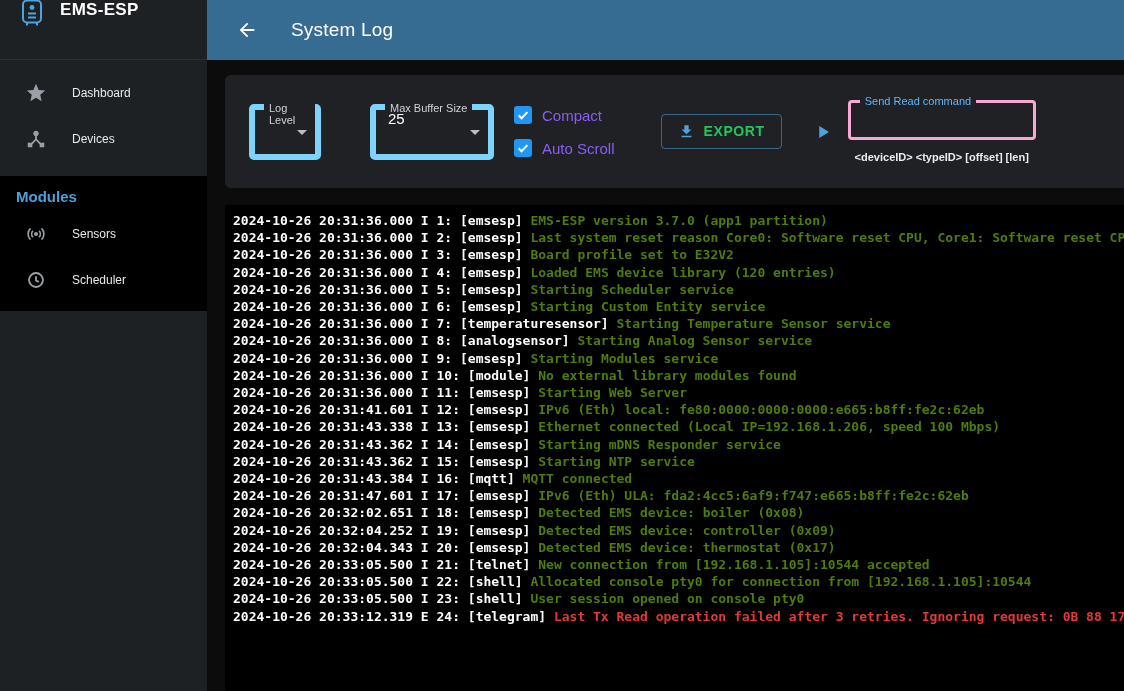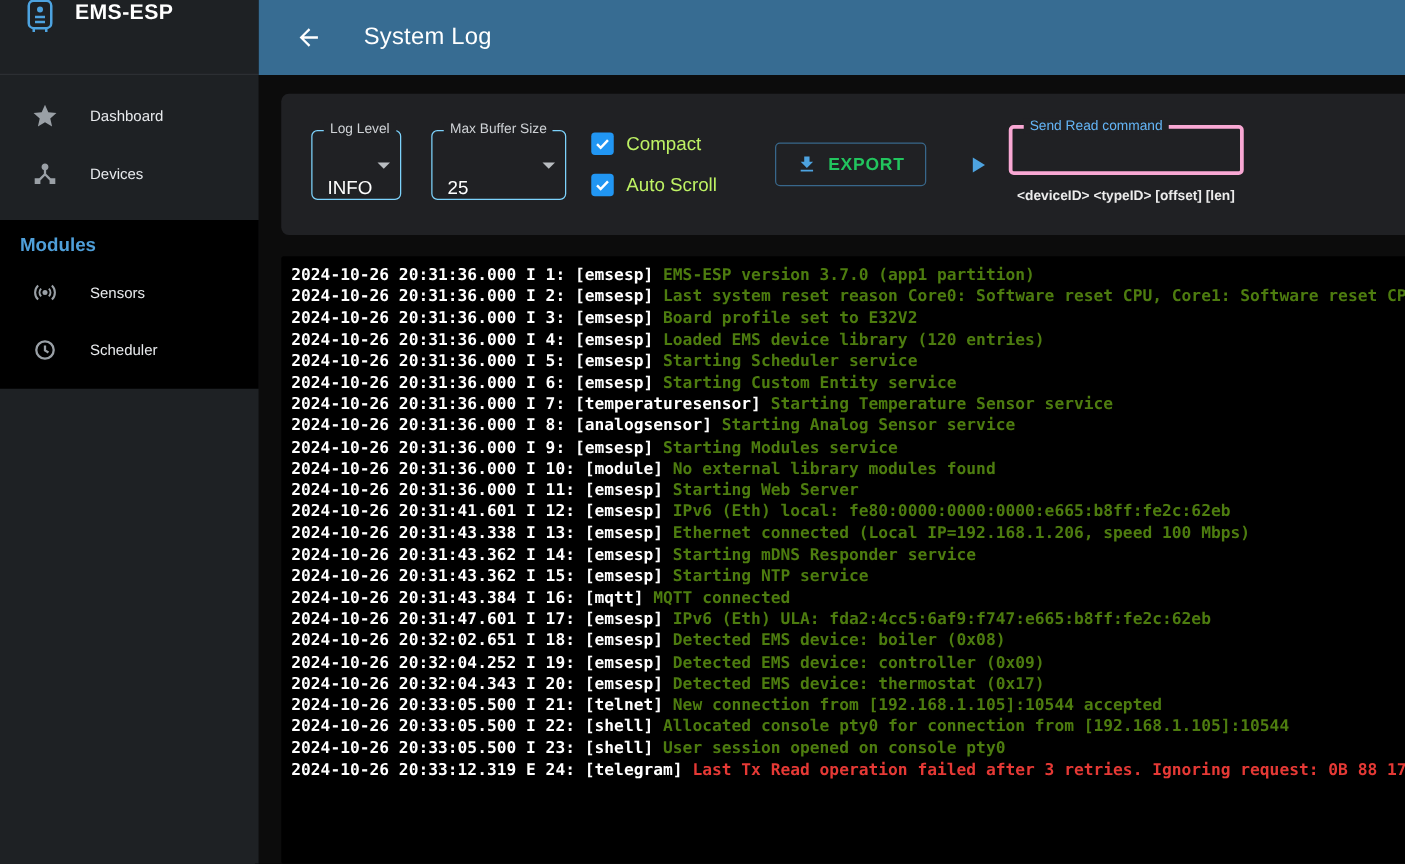--- a/index.html
+++ b/index.html
@@ -24,36 +24,36 @@
             gap:24px; padding:0 16px 0 20px; }
   .back { background:none; border:none; cursor:pointer; width:40px; height:40px;
           display:flex; align-items:center; justify-content:center; border-radius:50%; }
   .appbar h1 { font-size:19px; font-weight:500; color:#ffffff; letter-spacing:.2px; }
 
   
   .content { flex:1; background:#0c0c0c; padding:15px 16px 0 18px; display:flex; flex-direction:column; }
   .toolbar-card { height:113px; min-height:113px; background:#202124; border-radius:6px;
                   display:flex; align-items:center; padding:0 20px 0 24px; }
 
-  .select { position:relative; height:56px; border:1px solid #7dd3fc; border-radius:5px;
-            display:flex; align-items:flex-end; padding:0 26px 0 12px; cursor:pointer; }
+  .select { position:relative; height:56px; border:6px solid #7dd3fc; border-radius:5px;
+            display:flex; align-items:flex-start; padding:0 26px 0 12px; cursor:pointer; }
   .select .fld-label { position:absolute; top:-8px; left:9px; background:#202124; padding:0 5px;
                        font-size:11px; color:#cfd2d6; }
   .select .fld-value { font-size:15px; color:#fff; }
   .caret { position:absolute; right:8px; top:50%; margin-top:-2px; width:0; height:0;
            border-left:5px solid transparent; border-right:5px solid transparent;
            border-top:5px solid #b9bdc1; }
   .sel-loglevel { width:72px; margin-right:24px; }
-  .sel-buffer  { width:108px; margin-right:20px; }
+  .sel-buffer  { width:124px; margin-right:20px;margin-left:25px; }
 
   .cb-col { display:flex; flex-direction:column; gap:15px; margin-right:46px; }
   .cb-row { display:flex; align-items:center; gap:10px; cursor:pointer; }
   .cb { width:18px; height:18px; border-radius:3px; background:#2196f3; display:flex;
         align-items:center; justify-content:center; }
-  .cb-label { font-size:15px; color:#bef264; }
+  .cb-label { font-size:15px; color:#8b5cf6; }
 
   .export-btn { display:flex; align-items:flex-start; gap:9px; color:#22c55e;
                 border:1px solid rgba(77,163,224,.55); border-radius:4px; background:transparent;
                 font-size:14px; font-weight:600; letter-spacing:.6px; padding:8px 16px;
                 cursor:pointer; margin-right:28px; font-family:"Liberation Sans",sans-serif; }
 
   .send-play { background:none; border:none; cursor:pointer; margin-right:12px; padding:4px; display:flex; }
 
   .send-col { display:flex; flex-direction:column; align-items:center; }
   .send-field { position:relative; width:188px; height:40px; border:3px solid #f9a8d4; border-radius:4px; }

